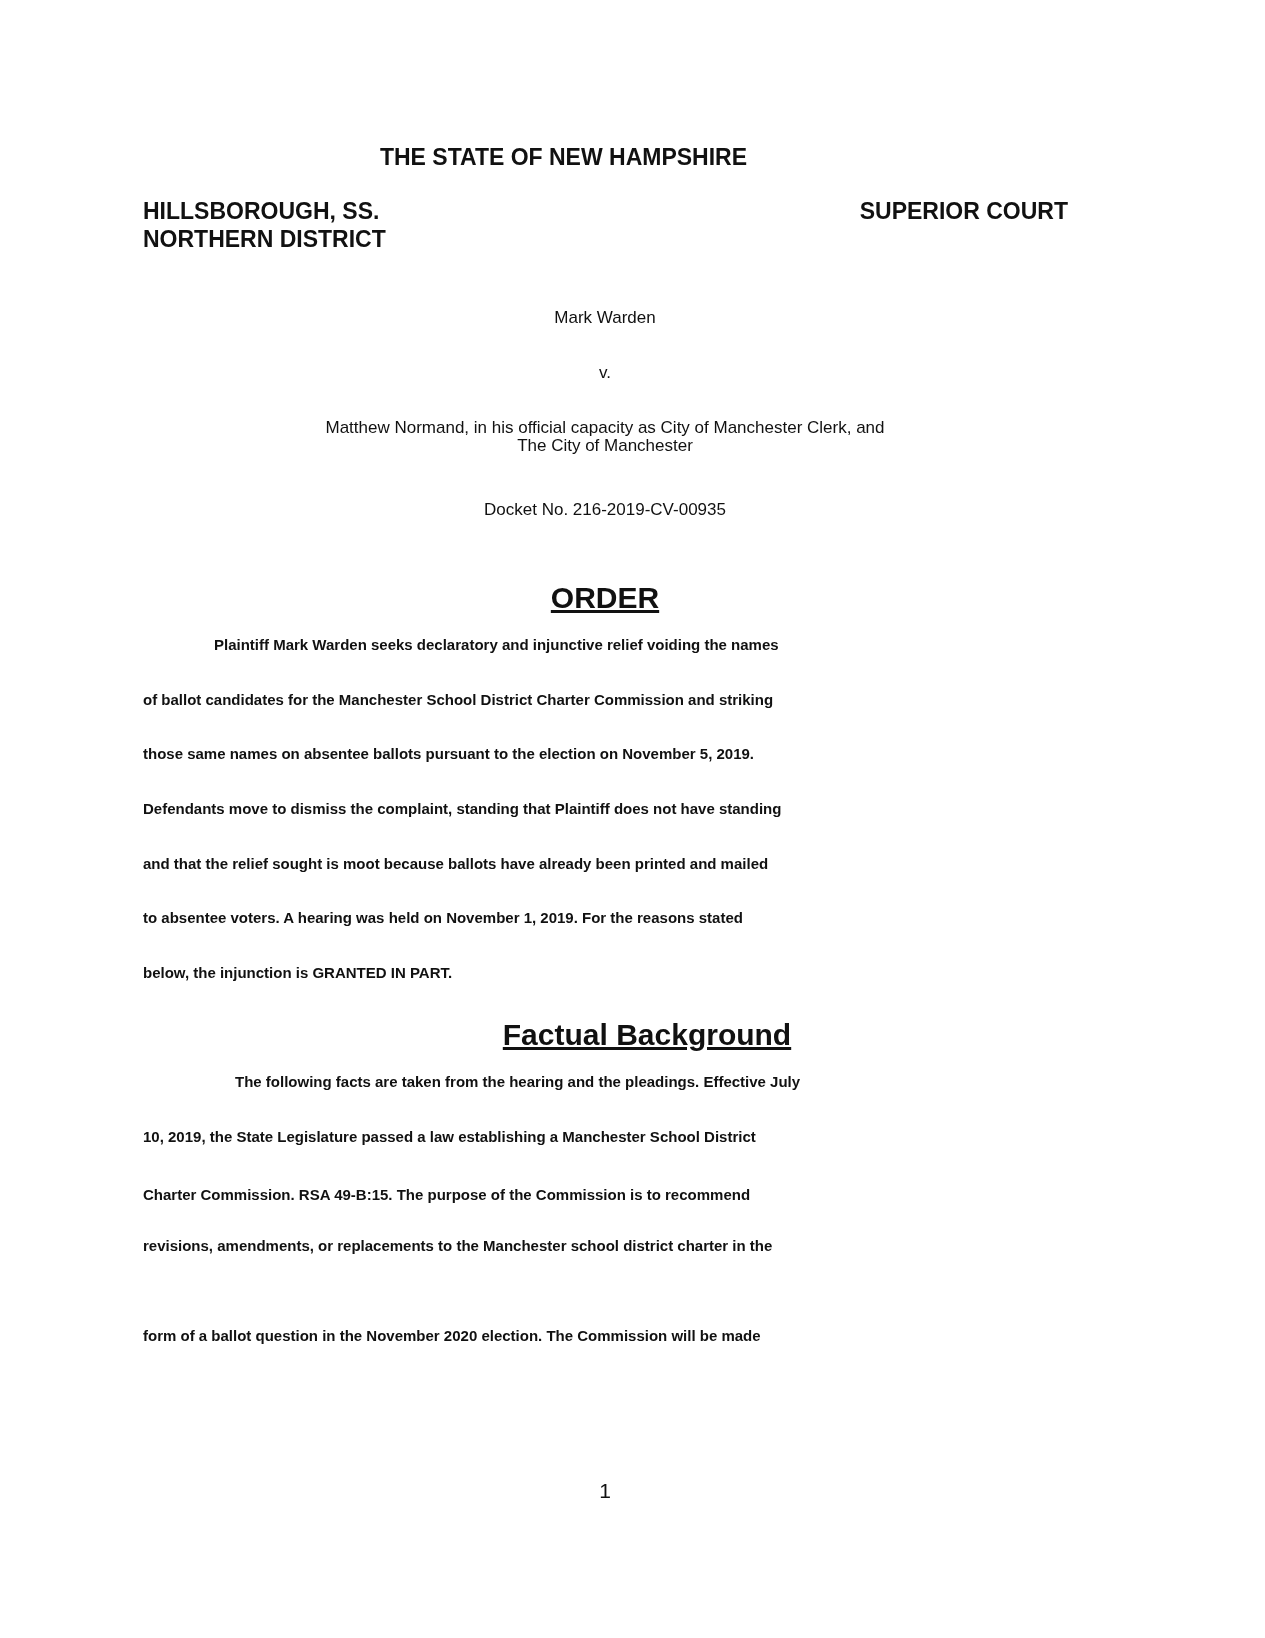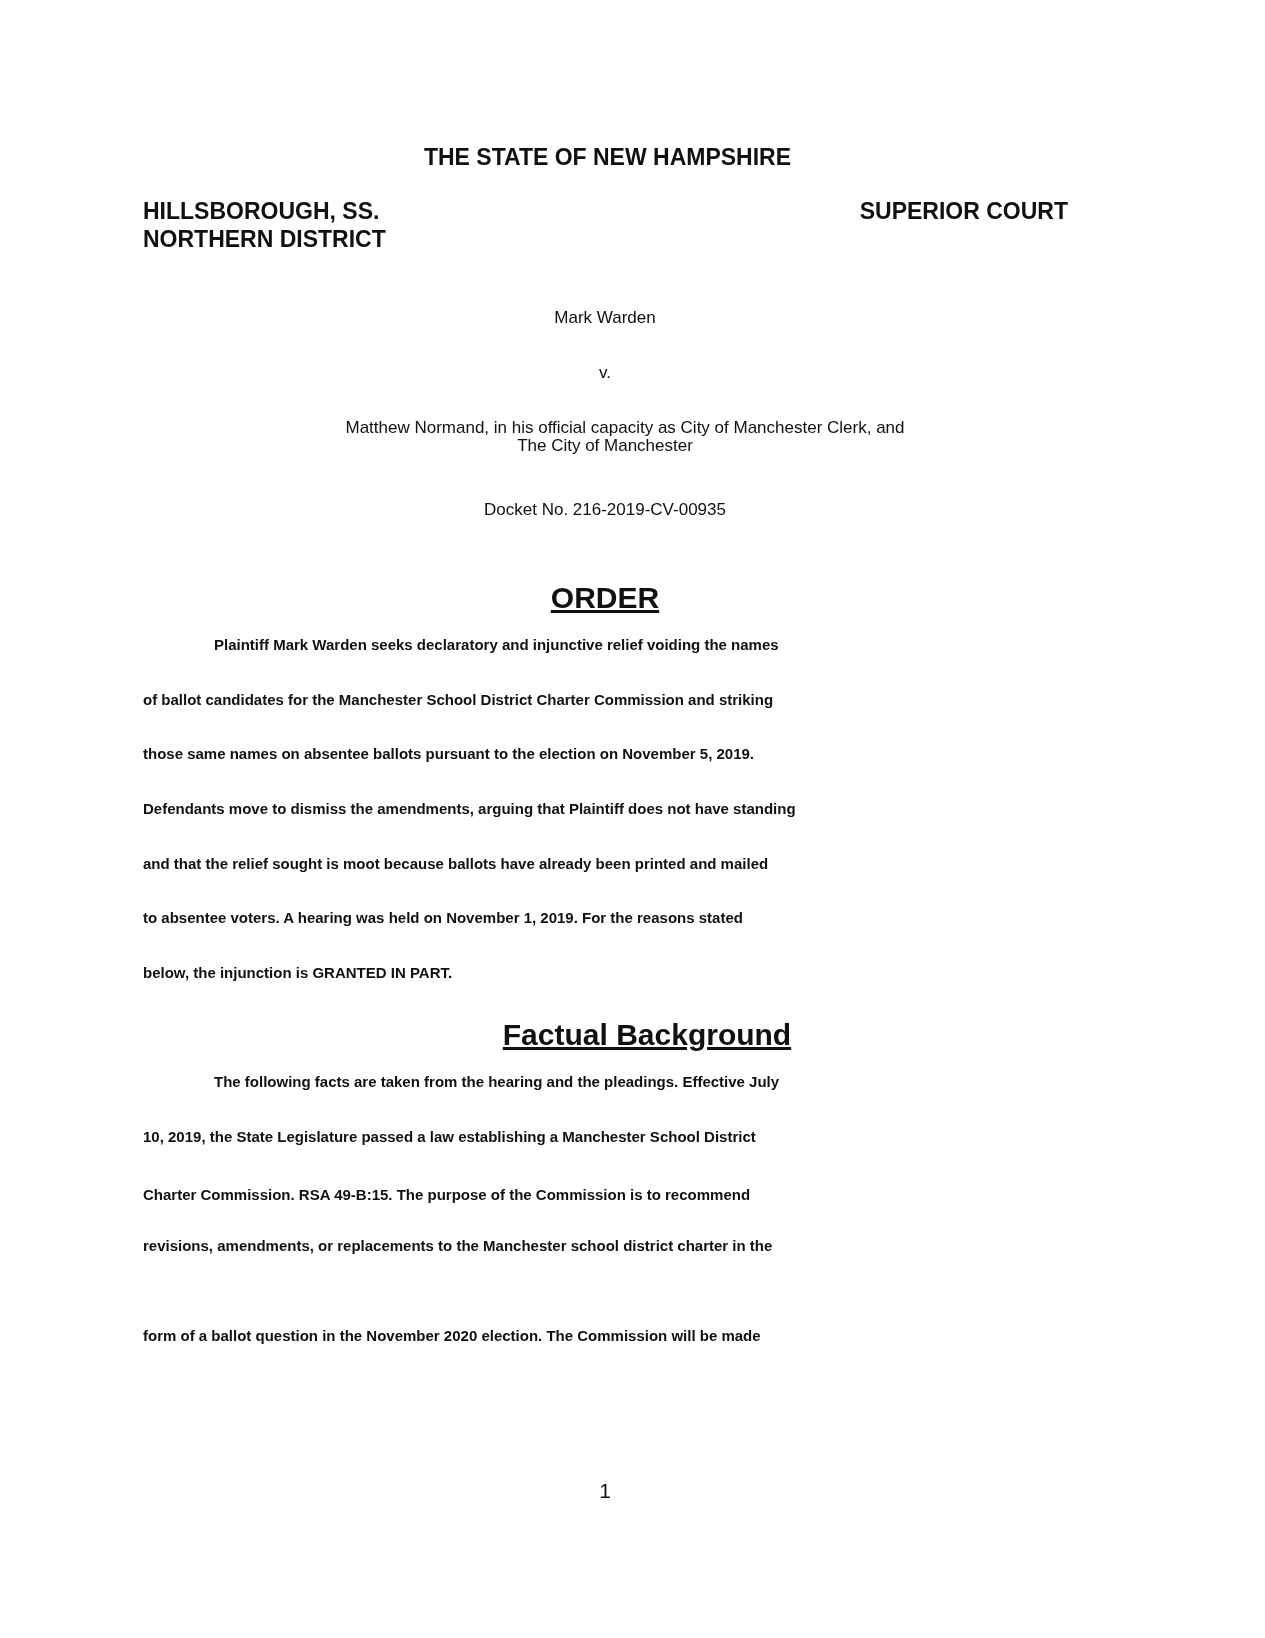--- a/index.html
+++ b/index.html
@@ -1,54 +1,54 @@
 <!DOCTYPE html>
 <html><head>
 <meta charset="utf-8">
 <style>
   html, body { margin: 0; padding: 0; background: #ffffff; }
   body { width: 1265px; height: 1638px; position: relative; overflow: hidden;
          font-family: "Liberation Sans", sans-serif; color: #111111; }
   .abs { position: absolute; white-space: nowrap; }
-  .title { left: 0; width: 1127px; top: 144px; text-align: center; font-size: 23px; font-weight: bold; padding-left: 44px; }
+  .title { left: 0; width: 1127px; top: 144px; text-align: center; font-size: 23px; font-weight: bold; }
   .hdr { font-size: 23px; font-weight: bold; }
   .center { left: 0; width: 1210px; text-align: center; font-size: 17px; }
   .section { left: 0; width: 1210px; text-align: center; font-size: 30px; font-weight: bold; text-decoration: underline; }
   .line { left: 143px; font-size: 15px; font-weight: bold; }
   .indent { left: 214px; }
   .pagenum { left: 0; width: 1210px; text-align: center; font-size: 21px; top: 1479px; }
 </style>
 </head>
 <body>
 
 <div>
   <div class="abs title">THE STATE OF NEW HAMPSHIRE</div>
 
   <div class="abs hdr" style="left:143px; top:198px;">HILLSBOROUGH, SS.</div>
   <div class="abs hdr" style="left:143px; top:226px;">NORTHERN DISTRICT</div>
   <div class="abs hdr" style="right:197px; top:198px;">SUPERIOR COURT</div>
 
   <div class="abs center" style="top:308px;">Mark Warden</div>
   <div class="abs center" style="top:363px;">v.</div>
-  <div class="abs center" style="top:418px;margin-left:20px;">Matthew Normand, in his official capacity as City of Manchester Clerk, and</div>
+  <div class="abs center" style="top:418px;">Matthew Normand, in his official capacity as City of Manchester Clerk, and</div>
   <div class="abs center" style="top:436px;">The City of Manchester</div>
   <div class="abs center" style="top:500px;">Docket No. 216-2019-CV-00935</div>
 
   <div class="abs section" style="top:581px;">ORDER</div>
 
   <div class="abs line indent" style="top:636px;">Plaintiff Mark Warden seeks declaratory and injunctive relief voiding the names</div>
   <div class="abs line" style="top:691px;">of ballot candidates for the Manchester School District Charter Commission and striking</div>
   <div class="abs line" style="top:745px;">those same names on absentee ballots pursuant to the election on November 5, 2019.</div>
-  <div class="abs line" style="top:800px;">Defendants move to dismiss the amendments, arguing that Plaintiff does not have standing</div>
+  <div class="abs line" style="top:800px;">Defendants move to dismiss the complaint, standing that Plaintiff does not have standing</div>
   <div class="abs line" style="top:855px;">and that the relief sought is moot because ballots have already been printed and mailed</div>
   <div class="abs line" style="top:909px;text-align:center;">to absentee voters.  A hearing was held on November 1, 2019.  For the reasons stated</div>
   <div class="abs line" style="top:964px;">below, the injunction is GRANTED IN PART.</div>
 
   <div class="abs section" style="top:1018px;margin-left:42px;">Factual Background</div>
 
-  <div class="abs line indent" style="top:1073px;">The following facts are taken from the hearing and the pleadings.  Effective July</div>
+  <div class="abs line indent" style="top:1073px;margin-left:21px;">The following facts are taken from the hearing and the pleadings.  Effective July</div>
   <div class="abs line" style="top:1128px;">10, 2019, the State Legislature passed a law establishing a Manchester School District</div>
   <div class="abs line" style="top:1146px;margin-top:40px;">Charter Commission.  RSA 49-B:15.  The purpose of the Commission is to recommend</div>
   <div class="abs line" style="top:1237px;">revisions, amendments, or replacements to the Manchester school district charter in the</div>
   <div class="abs line" style="top:1291px;margin-top:36px;">form of a ballot question in the November 2020 election.  The Commission will be made</div>
 
   <div class="abs pagenum">1</div>
 </div>
 
 </body></html>

